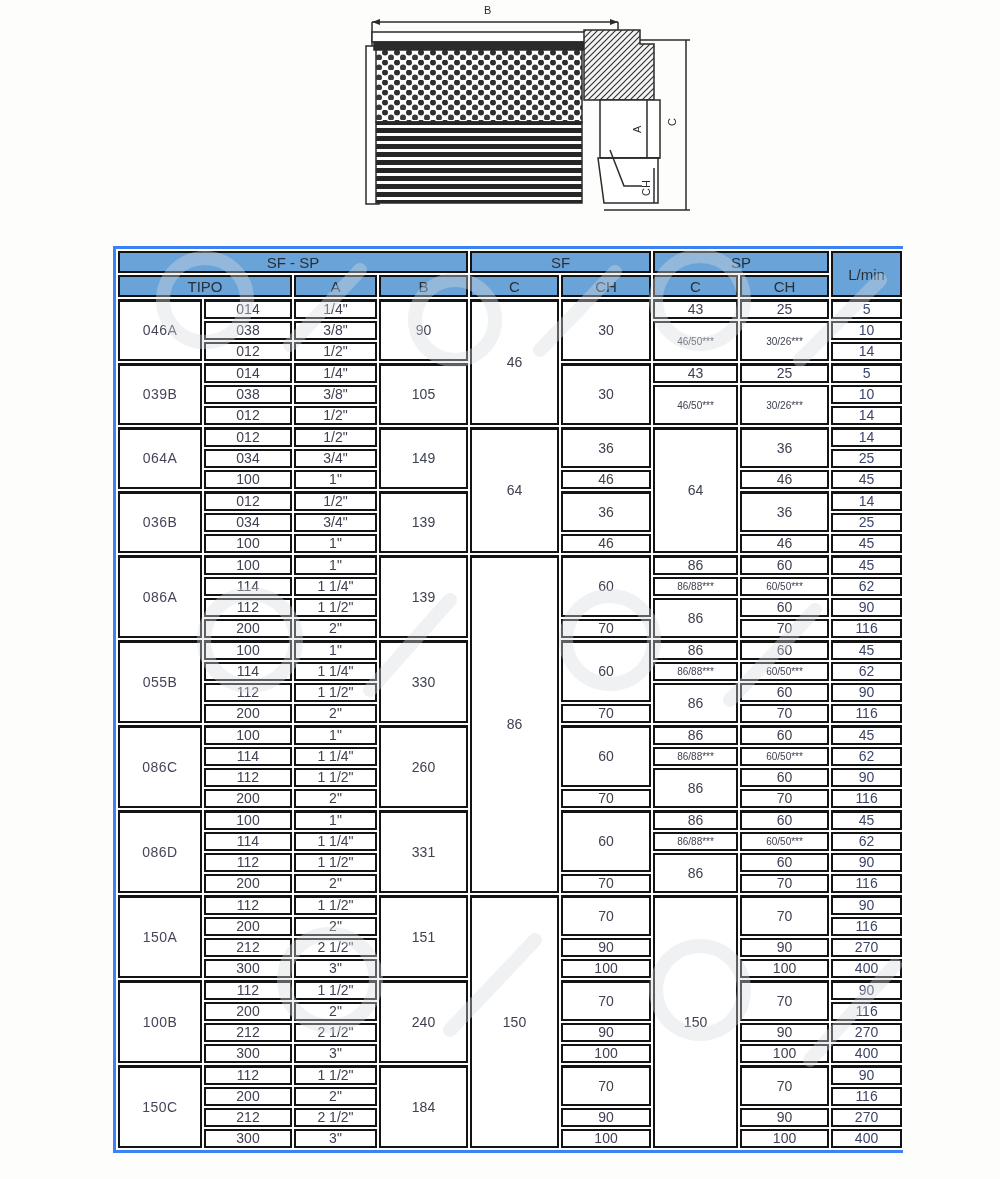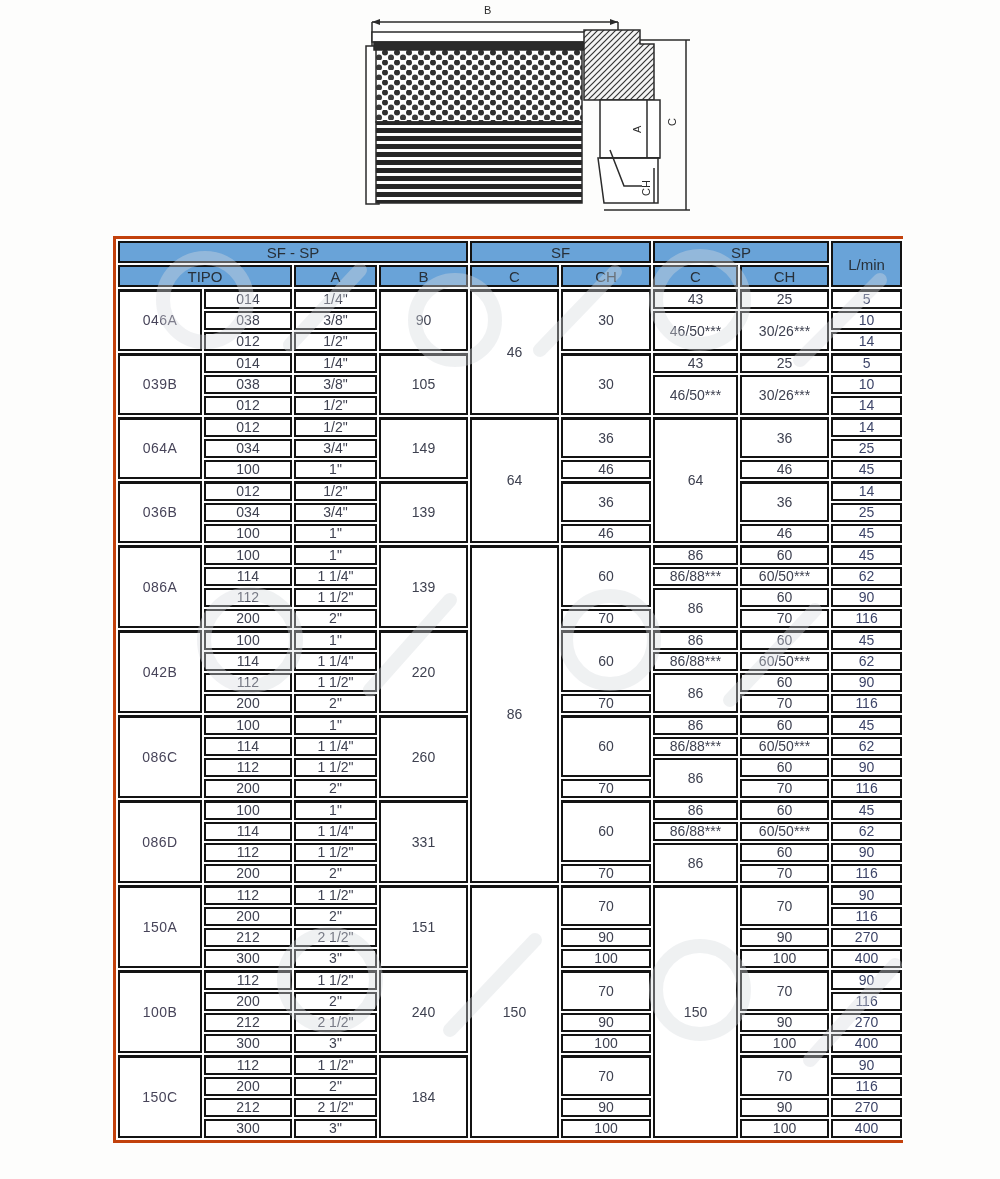--- a/index.html
+++ b/index.html
@@ -8,42 +8,42 @@
     background:#fdfdfc;
     font-family:"Liberation Sans", sans-serif;
     -webkit-font-smoothing:antialiased;
   }
   
   .drawing{position:absolute;left:358px;top:0;width:340px;height:228px;}
   .drawing svg{display:block;}
 
   
   .tbl-wrap{
-    position:absolute;left:113px;top:236px;width:790px;
-    border:3px solid #c2410c;background:#fde047;box-sizing:border-box;
+    position:absolute;left:113px;top:246px;width:790px;
+    border:3px solid #3b82f6;background:#fde047;box-sizing:border-box;
   }
   table.spec{
     width:100%;table-layout:fixed;
     border-collapse:separate;border-spacing:2px;
     background:#fff;
   }
   table.spec th, table.spec td{
     border:2px solid #131313;
     text-align:center;vertical-align:middle;
     padding:0;margin:0;white-space:nowrap;overflow:hidden;
     font-size:14px;color:#3e4150;
   }
   table.spec th{
     background:#69a3d8;color:#273039;
     font-weight:400;font-size:15px;height:18px;
   }
   table.spec td{height:15px;line-height:15px;background:#fff;}
   table.spec td.tipo{color:#474459;letter-spacing:.5px;}
   table.spec td.lmin{color:#3c4468;}
-  table.spec td.small{font-size:14px;}
+  table.spec td.small{font-size:10px;}
   tr.grp > td{border-top-width:3px;}
 
   
   .watermark{position:absolute;left:0;top:0;width:1000px;height:1179px;pointer-events:none;z-index:5;}
 </style>
 </head>
 <body>
 
 <div class="drawing">
 <svg width="340" height="228" viewBox="0 0 340 228">
@@ -251,24 +251,24 @@
     </tr>
     <tr>
       <td>200</td>
       <td>2"</td>
       <td>70</td>
       <td>70</td>
       <td class="lmin">116</td>
     </tr>
 
     <tr class="grp">
-      <td class="tipo" rowspan="4">042B</td>
-      <td>100</td>
-      <td>1"</td>
-      <td rowspan="4">220</td>
+      <td class="tipo" rowspan="4">055B</td>
+      <td>100</td>
+      <td>1"</td>
+      <td rowspan="4">330</td>
       <td rowspan="3">60</td>
       <td>86</td>
       <td>60</td>
       <td class="lmin">45</td>
     </tr>
     <tr>
       <td>114</td>
       <td>1 1/4"</td>
       <td class="small">86/88***</td>
       <td class="small">60/50***</td>

